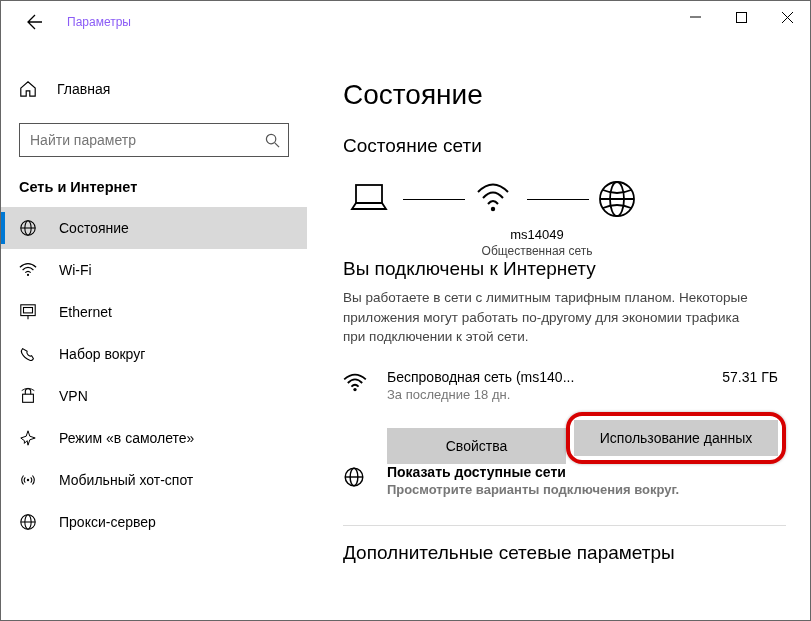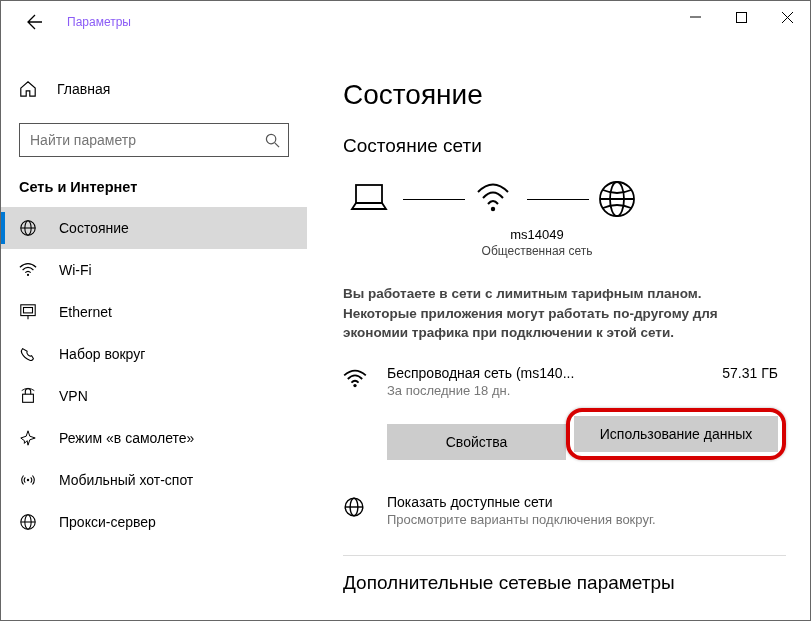--- a/index.html
+++ b/index.html
@@ -20,37 +20,37 @@
     .nav-item { display: flex; align-items: center; height: 42px; padding-left: 18px; cursor: pointer; position: relative; font-size: 14px; }
     .nav-item.selected { background: #d9d9d9; }
     .nav-item.selected::before { content: ''; position: absolute; left: 0; top: 5px; bottom: 5px; width: 4px; background: #0078d4; }
     .nav-item .ic { width: 22px; margin-right: 18px; display: flex; align-items: center; justify-content: flex-start; }
     .main { flex: 1; padding: 36px 24px 0 36px; overflow: hidden; }
     .page-title { font-size: 28px; font-weight: 400; margin-bottom: 24px; }
     .sub-title { font-size: 19px; font-weight: 500; margin-bottom: 20px; }
     .net-diagram { display: flex; align-items: center; gap: 0; margin-bottom: 6px; padding-left: 4px; }
     .diag-ic { width: 44px; height: 44px; display: flex; align-items: center; justify-content: center; margin-right: 6px; }
     .diag-line { width: 62px; border-top: 1.5px solid #000; margin: 0 6px; }
-    .net-label { text-align: center; margin-left: 124px; width: 140px; margin-bottom: 26px; }
+    .net-label { text-align: center; margin-left: 124px; width: 140px; }
     .net-label .ssid { font-size: 13px; }
     .net-label .kind { font-size: 12px; color: #444; margin-top: 2px; }
     .connected-title { font-size: 19px; font-weight: 500; margin-bottom: 8px; }
-    .connected-desc { font-size: 13.5px; color: #444; line-height: 1.45; margin-bottom: 22px; max-width: 420px; font-weight: bold; }
+    .connected-desc { font-size: 13.5px; color: #444; line-height: 1.45; margin-bottom: 22px; max-width: 420px; }
     .conn-row { display: flex; align-items: flex-start; margin-bottom: 6px; }
     .conn-row .ic { width: 30px; margin-right: 14px; padding-top: 2px; }
     .conn-info { flex: 1; font-size: 14px; }
     .conn-info .name { color: #000000; }
     .conn-info .period { font-size: 13px; color: #777; margin-top: 2px; }
     .conn-usage { font-size: 14px; padding-right: 8px; }
     .btn-row { display: flex; gap: 4px; margin-top: 14px; margin-left: 44px; align-items: flex-end; }
     .sbtn { height: 36px; background: #ccc; border: none; font-size: 14px; cursor: pointer; text-align: center; }
     .sbtn.props { width: 180px; }
     .sbtn.usage { width: 204px; }
     .highlight-ring { border: 4px solid #d60000; border-radius: 16px; padding: 4px; margin-left: -4px; margin-top: -4px; box-shadow: 0 0 3px rgba(0,0,0,0.3); }
-    .show-nets { display: flex; margin-top: 34px; margin-bottom: 28px; }
+    .show-nets { display: flex; margin-bottom: 28px; font-weight: bold; }
     .show-nets .ic { width: 30px; margin-right: 14px; padding-top: 2px; }
     .show-nets .txt .t1 { font-size: 14px; }
     .show-nets .txt .t2 { font-size: 13px; color: #777; margin-top: 2px; }
     .divider { height: 1px; background: #dcdcdc; margin-bottom: 16px; }
     .extra-title { font-size: 19px; font-weight: 500; }
     svg { display: block; }
   </style>
 </head>
 <body>
 
@@ -206,20 +206,21 @@
             <line x1="3" y1="20" x2="37" y2="20" stroke="#000" stroke-width="1.8"></line>
             <path d="M6 11 Q20 17 34 11 M6 29 Q20 23 34 29" stroke="#000" fill="none" stroke-width="1.8"></path>
           </svg>
       </span>
     </div>
     <div class="net-label">
       <div class="ssid">ms14049</div>
       <div class="kind">Общественная сеть</div>
     </div>
 
+    <h2 class="connected-title">Вы подключены к Интернету</h2>
     <p class="connected-desc">Вы работаете в сети с лимитным тарифным планом. Некоторые приложения могут работать по-другому для экономии трафика при подключении к этой сети.</p>
 
     <div class="conn-row">
       <span class="ic">
         <svg width="24" height="24" viewBox="0 0 20 16">
             <path d="M1 5 Q10 -3 19 5 M4 8 Q10 2 16 8 M7 11 Q10 8 13 11" stroke="#000" fill="none" stroke-width="1.5"></path>
             <circle cx="10" cy="13.5" r="1.4" fill="#000"></circle>
           </svg>
       </span>
       <div class="conn-info">

